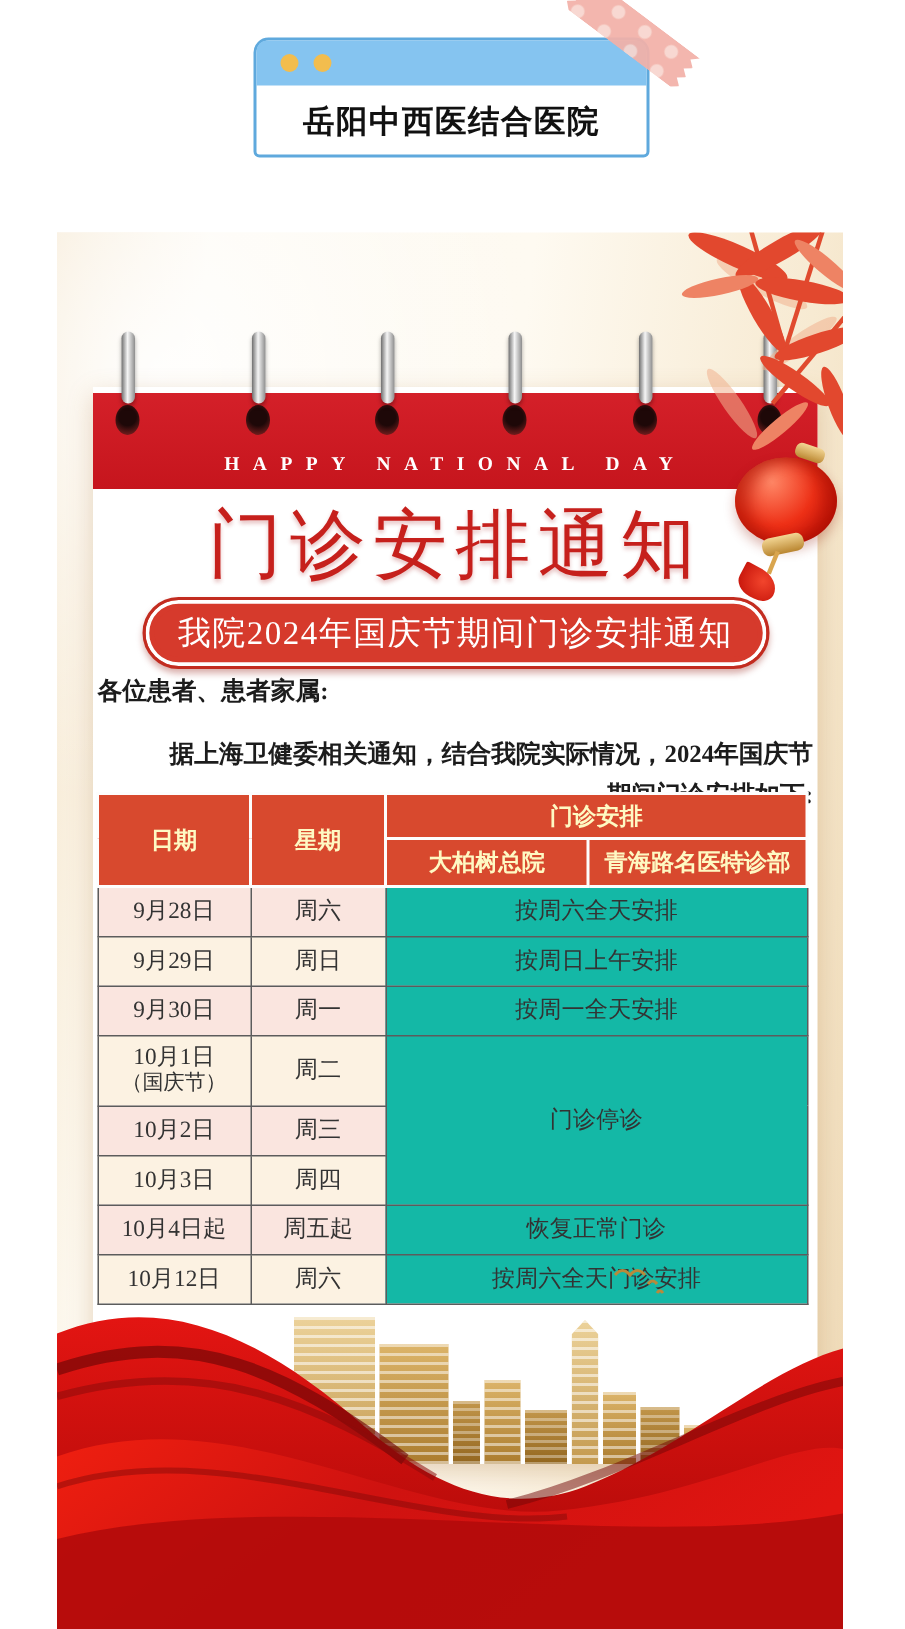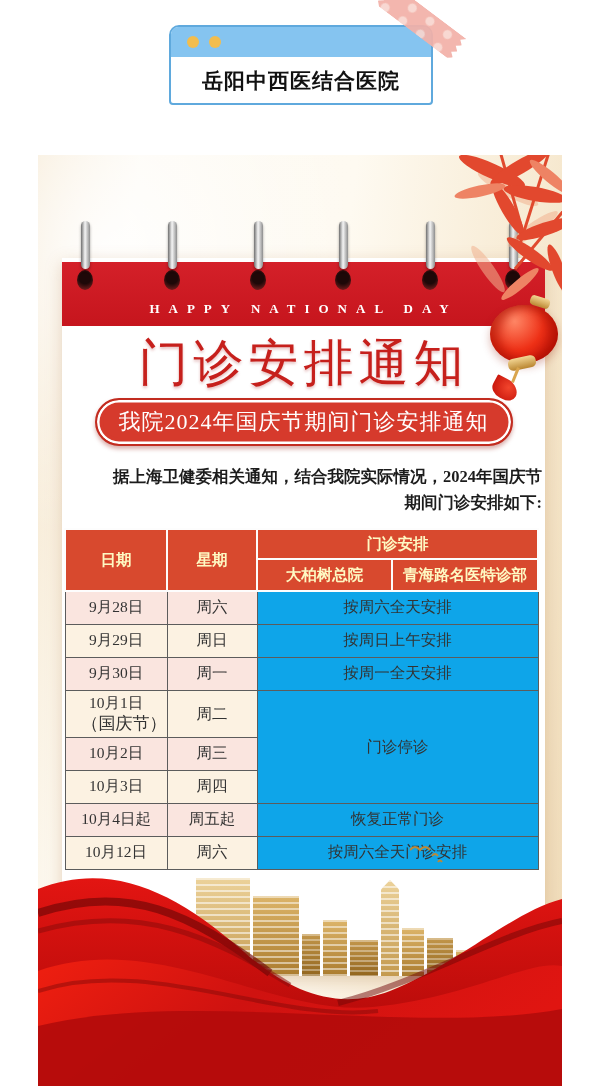--- a/index.html
+++ b/index.html
@@ -73,26 +73,26 @@
   .notice-block { position:absolute; left:0; top:190px; width:100%; padding:0 3px;
                   font-size:16.5px; color:#1c1c1c; line-height:1.6; font-weight:bold; }
   .notice-par { text-indent:2em; margin-top:16px;text-align:right; }
 
   
   .sched-table { position:absolute; left:2px; top:270px; width:473px; border-collapse:collapse;
                  table-layout:fixed; font-size:15.5px; color:#333; text-align:center; }
   .sched-table thead th { background:#d8492e; color:#fef9c3; font-weight:bold; border:2px solid #fdfdfd; }
   .sched-table thead tr:first-child th { height:30px; }
   .sched-table thead tr:last-child th { height:32px; }
-  .sched-table td { border:1px solid #5c5c5c; height:33px; background:#0ea5e9; }
+  .sched-table td { border:1px solid #5c5c5c; height:33px; background:#14b8a6; }
   .sched-table { border:1px solid #b5452c; }
   td.r-pink { background:#fae5df; }
   td.r-cream { background:#fcf2e2; }
   tr.tall td { height:47px; line-height:1.25; }
-  .date-note { font-size:17px;text-align:right; }
+  .date-note { font-size:14px; }
 
   
   .skyline { position:absolute; left:50%; bottom:0; transform:translateX(-50%); width:348px; height:118px;
              display:flex; align-items:flex-end; justify-content:center; gap:3px; z-index:2; }
   .bld { background:linear-gradient(180deg,#e0bd7f,#b9924a);
          background-image:repeating-linear-gradient(180deg, rgba(255,255,255,.5) 0 2px, rgba(0,0,0,0) 2px 6px),
                           linear-gradient(180deg,#dcb469,#ab7c2f); }
   .bld.light { background-image:repeating-linear-gradient(180deg, rgba(255,255,255,.55) 0 2px, rgba(0,0,0,0) 2px 6px),
                           linear-gradient(180deg,#ecd29a,#c49a4f); }
   .bld.dark  { background-image:repeating-linear-gradient(180deg, rgba(255,255,255,.35) 0 2px, rgba(0,0,0,0) 2px 5px),
@@ -155,20 +155,21 @@
         <span class="ring-slot" style="left:273px"></span>
         <span class="ring-slot" style="left:360px"></span>
         <span class="ring-slot" style="left:443px"></span>
       </div>
 
       <div class="main-title">门诊安排通知</div>
 
       <div class="pill">我院2024年国庆节期间门诊安排通知</div>
 
       <div class="notice-block">
+        <div>各位患者、患者家属:</div>
         <div class="notice-par">据上海卫健委相关通知，结合我院实际情况，2024年国庆节期间门诊安排如下:</div>
       </div>
 
       <table class="sched-table">
         <colgroup>
             <col style="width:102px">
             <col style="width:90px">
             <col style="width:135px">
             <col style="width:146px">
           </colgroup>

